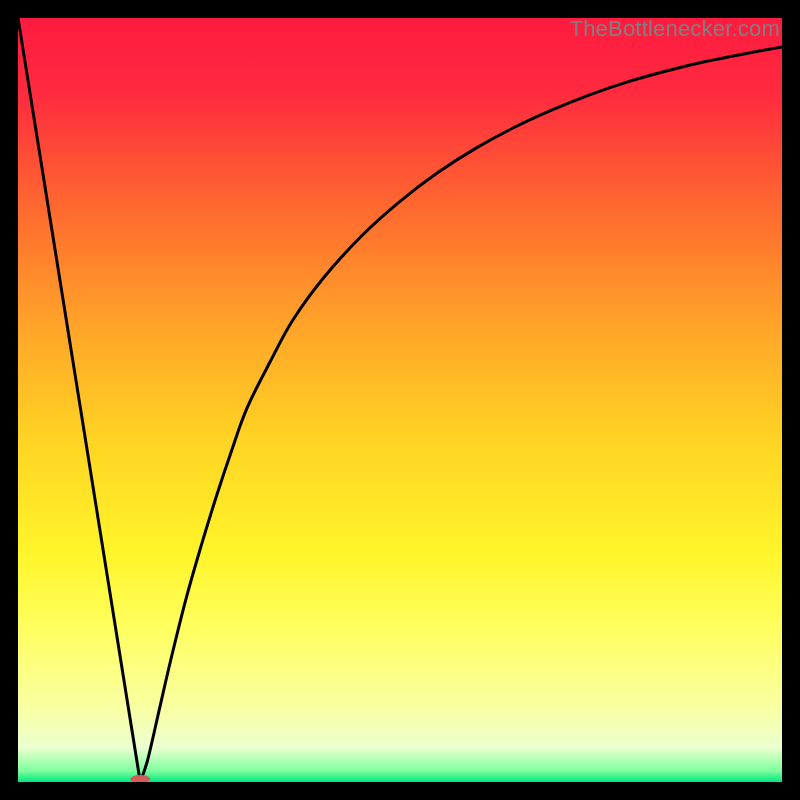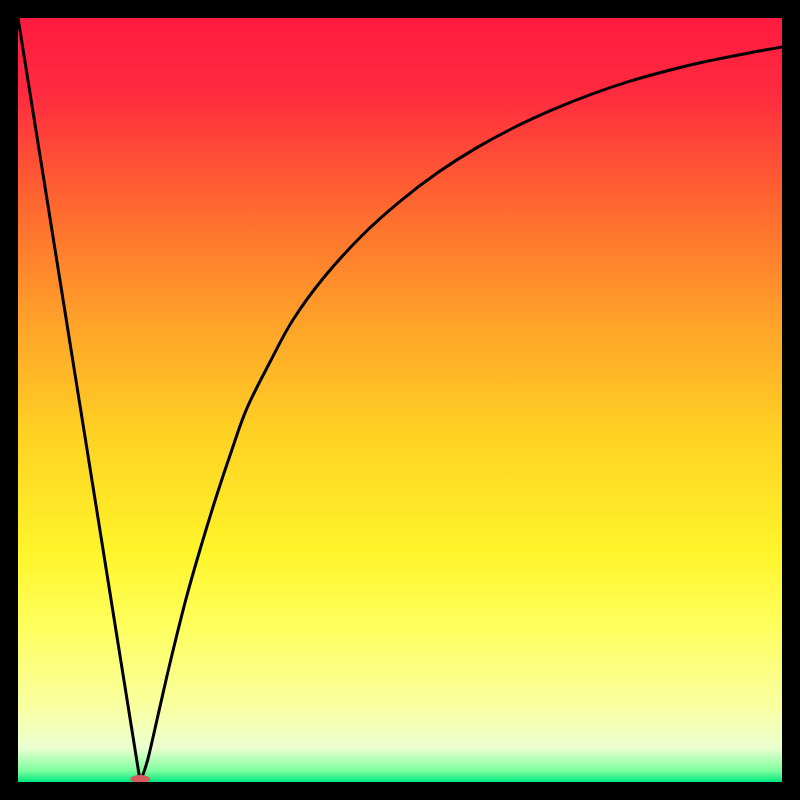--- a/index.html
+++ b/index.html
@@ -54,13 +54,14 @@
           <stop offset="90%" stop-color="#f9ffa0"></stop>
           <stop offset="95.5%" stop-color="#ecffd0"></stop>
           <stop offset="98.5%" stop-color="#7fff9f"></stop>
           <stop offset="100%" stop-color="#00e77e"></stop>
         </linearGradient>
     </defs>
     <rect x="0" y="0" width="764" height="764" fill="url(#bg-grad)"></rect>
     <path id="curve-path" d="M0 0 L15.280000000000001 95.5 L30.560000000000002 191 L45.839999999999996 286.5 L61.120000000000005 382 L76.4 477.5 L91.67999999999999 573 L103.14 644.816 L114.6 716.25 L122.24000000000001 764 L122.24000000000001 764 C123.6152 759.8744 126.442 754.1444 129.88 741.08 C133.31799999999998 728.0156000000001 137.2144 709.2976 141.34 691.42 C145.4656 673.5423999999999 147.98680000000002 661.7004 152.8 641.76 C157.6132 621.8196 162.57920000000001 601.268 168.08 580.64 C173.5808 560.012 177.8592 545.7252 183.35999999999999 527.16 C188.86079999999998 508.59479999999996 193.13920000000002 494.69 198.64000000000001 477.5 C204.1408 460.31 208.41920000000002 447.4748 213.92000000000002 431.66 C219.4208 415.84520000000003 222.32399999999998 405.4548 229.2 389.64 C236.076 373.8252 243.86880000000002 359.61479999999995 252.12 343.79999999999995 C260.3712 327.98519999999996 265.4136 316.90720000000005 275.03999999999996 301.78000000000003 C284.66639999999995 286.6528 293.2232 274.8872 305.6 259.76 C317.9768 244.63279999999997 330.048 231.49200000000002 343.8 217.74 C357.552 203.988 368.248 194.77416 382 183.36 C395.752 171.94584000000003 406.44800000000004 163.95440000000008 420.20000000000005 154.3280000000001 C433.95200000000006 144.7016000000001 444.64799999999997 137.99368 458.4 129.88 C472.152 121.76632 482.848 116.12800000000007 496.6 109.25200000000007 C510.35200000000003 102.37600000000006 521.048 97.59335999999996 534.8 91.67999999999995 C548.5519999999999 85.76663999999994 559.2479999999999 81.48823999999998 573 76.39999999999998 C586.7520000000001 71.31175999999998 597.4480000000001 67.67511999999992 611.2 63.41199999999992 C624.952 59.14887999999993 635.648 56.29151999999999 649.4 52.71600000000001 C663.1519999999999 49.140480000000025 673.8480000000001 46.57344 687.6 43.548 C701.352 40.522560000000006 712.048 38.52088000000003 725.8 35.908000000000015 C739.5519999999999 33.295120000000004 757.124 30.26967999999994 764 29.031999999999925" fill="none" stroke="#000" stroke-width="3" stroke-linejoin="round" stroke-linecap="round"></path>
     <ellipse id="opt-marker" cx="122.24000000000001" cy="761" rx="10" ry="4" fill="#d35b5b"></ellipse>
   </svg>
+  <div class="watermark">TheBottlenecker.com</div>
 </div>
 
 </body></html>

